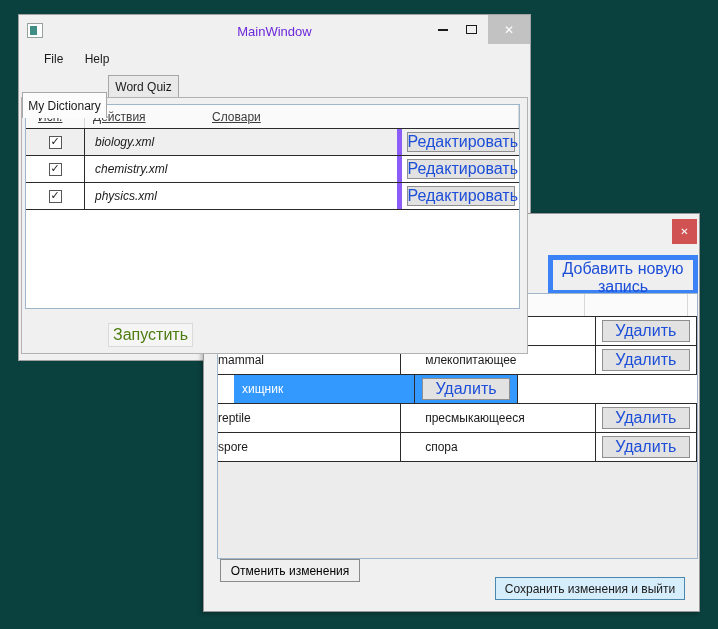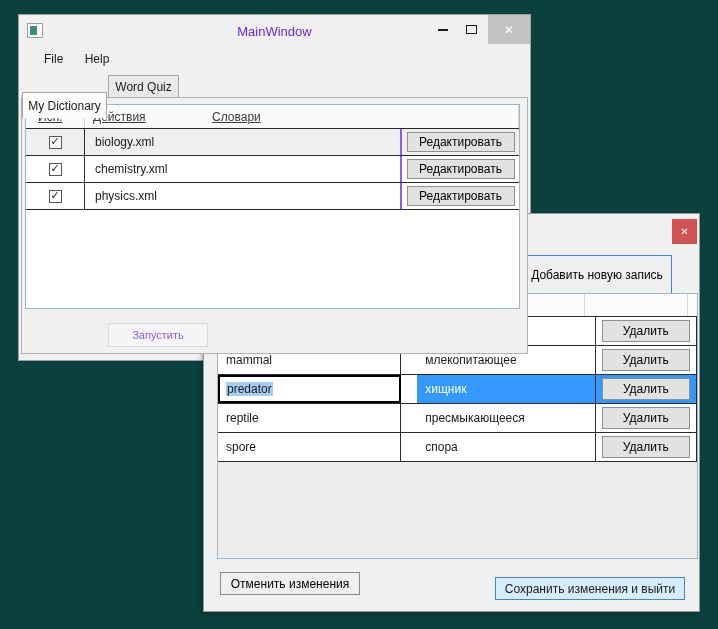--- a/index.html
+++ b/index.html
@@ -52,58 +52,58 @@
               align-items:center; color:#3c3c3c;text-decoration:underline; }
   .mw-thead .hc { height:100%; display:flex; align-items:center; }
   .hc-use { width:59px; padding-left:12px; border-right:1px solid #d8d8d8; }
   .hc-dict { width:317px; padding-left:10px; border-right:1px solid #d8d8d8; }
   .hc-act { flex:1; padding-left:8px; }
   .mw-row { height:27px; background:#fff; border-bottom:1px solid #2a2a2a; }
   .mw-row.alt { background:#efefef; }
   .td-use { width:59px; display:flex; align-items:center; justify-content:center;
             border-right:1px solid #2a2a2a; }
   .td-dict { width:317px; display:flex; align-items:center; padding-left:10px;
-             border-right:2px solid #8b5cf6; }
+             border-right:5px solid #8b5cf6;font-style:italic; }
   .td-act { flex:1; display:flex; align-items:center; justify-content:center; }
   .checkbox { width:13px; height:13px; background:#fff; border:1px solid #565656;
               display:flex; align-items:center; justify-content:center; }
   .checkbox span { font-size:11px; font-weight:bold; line-height:1; margin-top:-1px; }
-  .btn { font-family:inherit; font-size:12px; color:#000000; background:#e2e2e2;
+  .btn { font-family:inherit; font-size:16px; color:#1d4ed8; background:#e2e2e2;
          border:1px solid #8f8f8f; }
   .edit-btn { width:108px; height:20px; }
-  .run-btn { position:absolute; left:86px; top:225px; width:100px; height:24px;
-             background:#f5f5f5; border:1px solid #dadada; color:#8b5cf6; font-size:11px;
+  .run-btn { position:absolute; left:86px; top:225px; width:85px; height:24px;
+             background:#f5f5f5; border:1px solid #dadada; color:#4d7c0f; font-size:16px;
              font-family:inherit; }
 
   
   .file-label { position:absolute; left:29px; top:48px; font-size:12px; }
-  .add-btn { position:absolute; left:318px; top:41px; width:150px; height:40px;
-             background:#efefef; border:1px solid #3b82f6; }
+  .add-btn { position:absolute; left:344px; top:41px; width:150px; height:40px;
+             background:#efefef; border:5px solid #3b82f6; }
   .dlg-table { position:absolute; left:13px; top:79px; width:481px; height:266px;
                background:#ececec; border:1px solid #9fb6ca; }
   .dlg-thead { height:23px; background:#fbfbfb; border-bottom:1px solid #2a2a2a; color:#3c3c3c; }
   .dlg-thead .hc { height:100%; display:flex; align-items:center; }
   .hc-en { width:186px; padding-left:8px; border-right:1px solid #d8d8d8; }
   .hc-ru { width:181px; padding-left:8px; border-right:1px solid #d8d8d8; }
   .hc-del { width:103px; border-right:1px solid #d8d8d8; }
   .hc-pad { flex:1; }
   .dlg-row { height:29px; background:#fff; border-bottom:1px solid #2a2a2a; }
-  .td-en { width:186px; display:flex; align-items:center; padding-left:8px;
+  .td-en { width:186px; display:flex; align-items:center; 
            border-right:1px solid #2a2a2a; }
   .td-ru { width:181px; display:flex; align-items:center; padding-left:8px;
            border-right:1px solid #2a2a2a;margin-left:16px; }
   .td-del { width:103px; display:flex; align-items:center; justify-content:center;
             border-right:1px solid #2a2a2a; }
   .td-pad { flex:1; background:#fff; }
   .dlg-row.sel .td-ru, .dlg-row.sel .td-del { background:#3399ff; color:#fff; }
   .td-editor { width:186px; display:flex; align-items:center; padding-left:6px;
                background:#fff; border:2px solid #000; border-right:2px solid #000; }
   .sel-hl { background:#a4cdf0; padding:0 1px; color:#1c1c1c; }
   .del-btn { width:88px; height:22px; }
-  .cancel-btn { position:absolute; left:16px; top:358px; width:140px; height:23px;
+  .cancel-btn { position:absolute; left:16px; top:345px; width:140px; height:23px;
                 background:#efefef; border:1px solid #8a8a8a; font-family:inherit; font-size:12px; }
   .save-btn { position:absolute; left:291px; top:363px; width:190px; height:23px;
               background:#d6edfc; border:1px solid #4b87ae; font-family:inherit; font-size:12px; color:#1a1a1a;text-align:center; }
 </style>
 </head>
 <body>
 
 <div id="desktop">
 
   <div class="window" id="main-window">
@@ -211,23 +211,20 @@
       <div class="trow dlg-row">
         <div class="td-en">mammal</div>
         <div class="td-ru">млекопитающее</div>
         <div class="td-del">
             <button class="btn del-btn">Удалить</button>
           </div>
         <div class="td-pad"></div>
       </div>
 
       <div class="trow dlg-row sel">
-        <div class="td-editor">
-            <span class="sel-hl">predator</span>
-          </div>
         <div class="td-ru">хищник</div>
         <div class="td-del">
             <button class="btn del-btn">Удалить</button>
           </div>
         <div class="td-pad"></div>
       </div>
 
       <div class="trow dlg-row">
         <div class="td-en">reptile</div>
         <div class="td-ru">пресмыкающееся</div>

